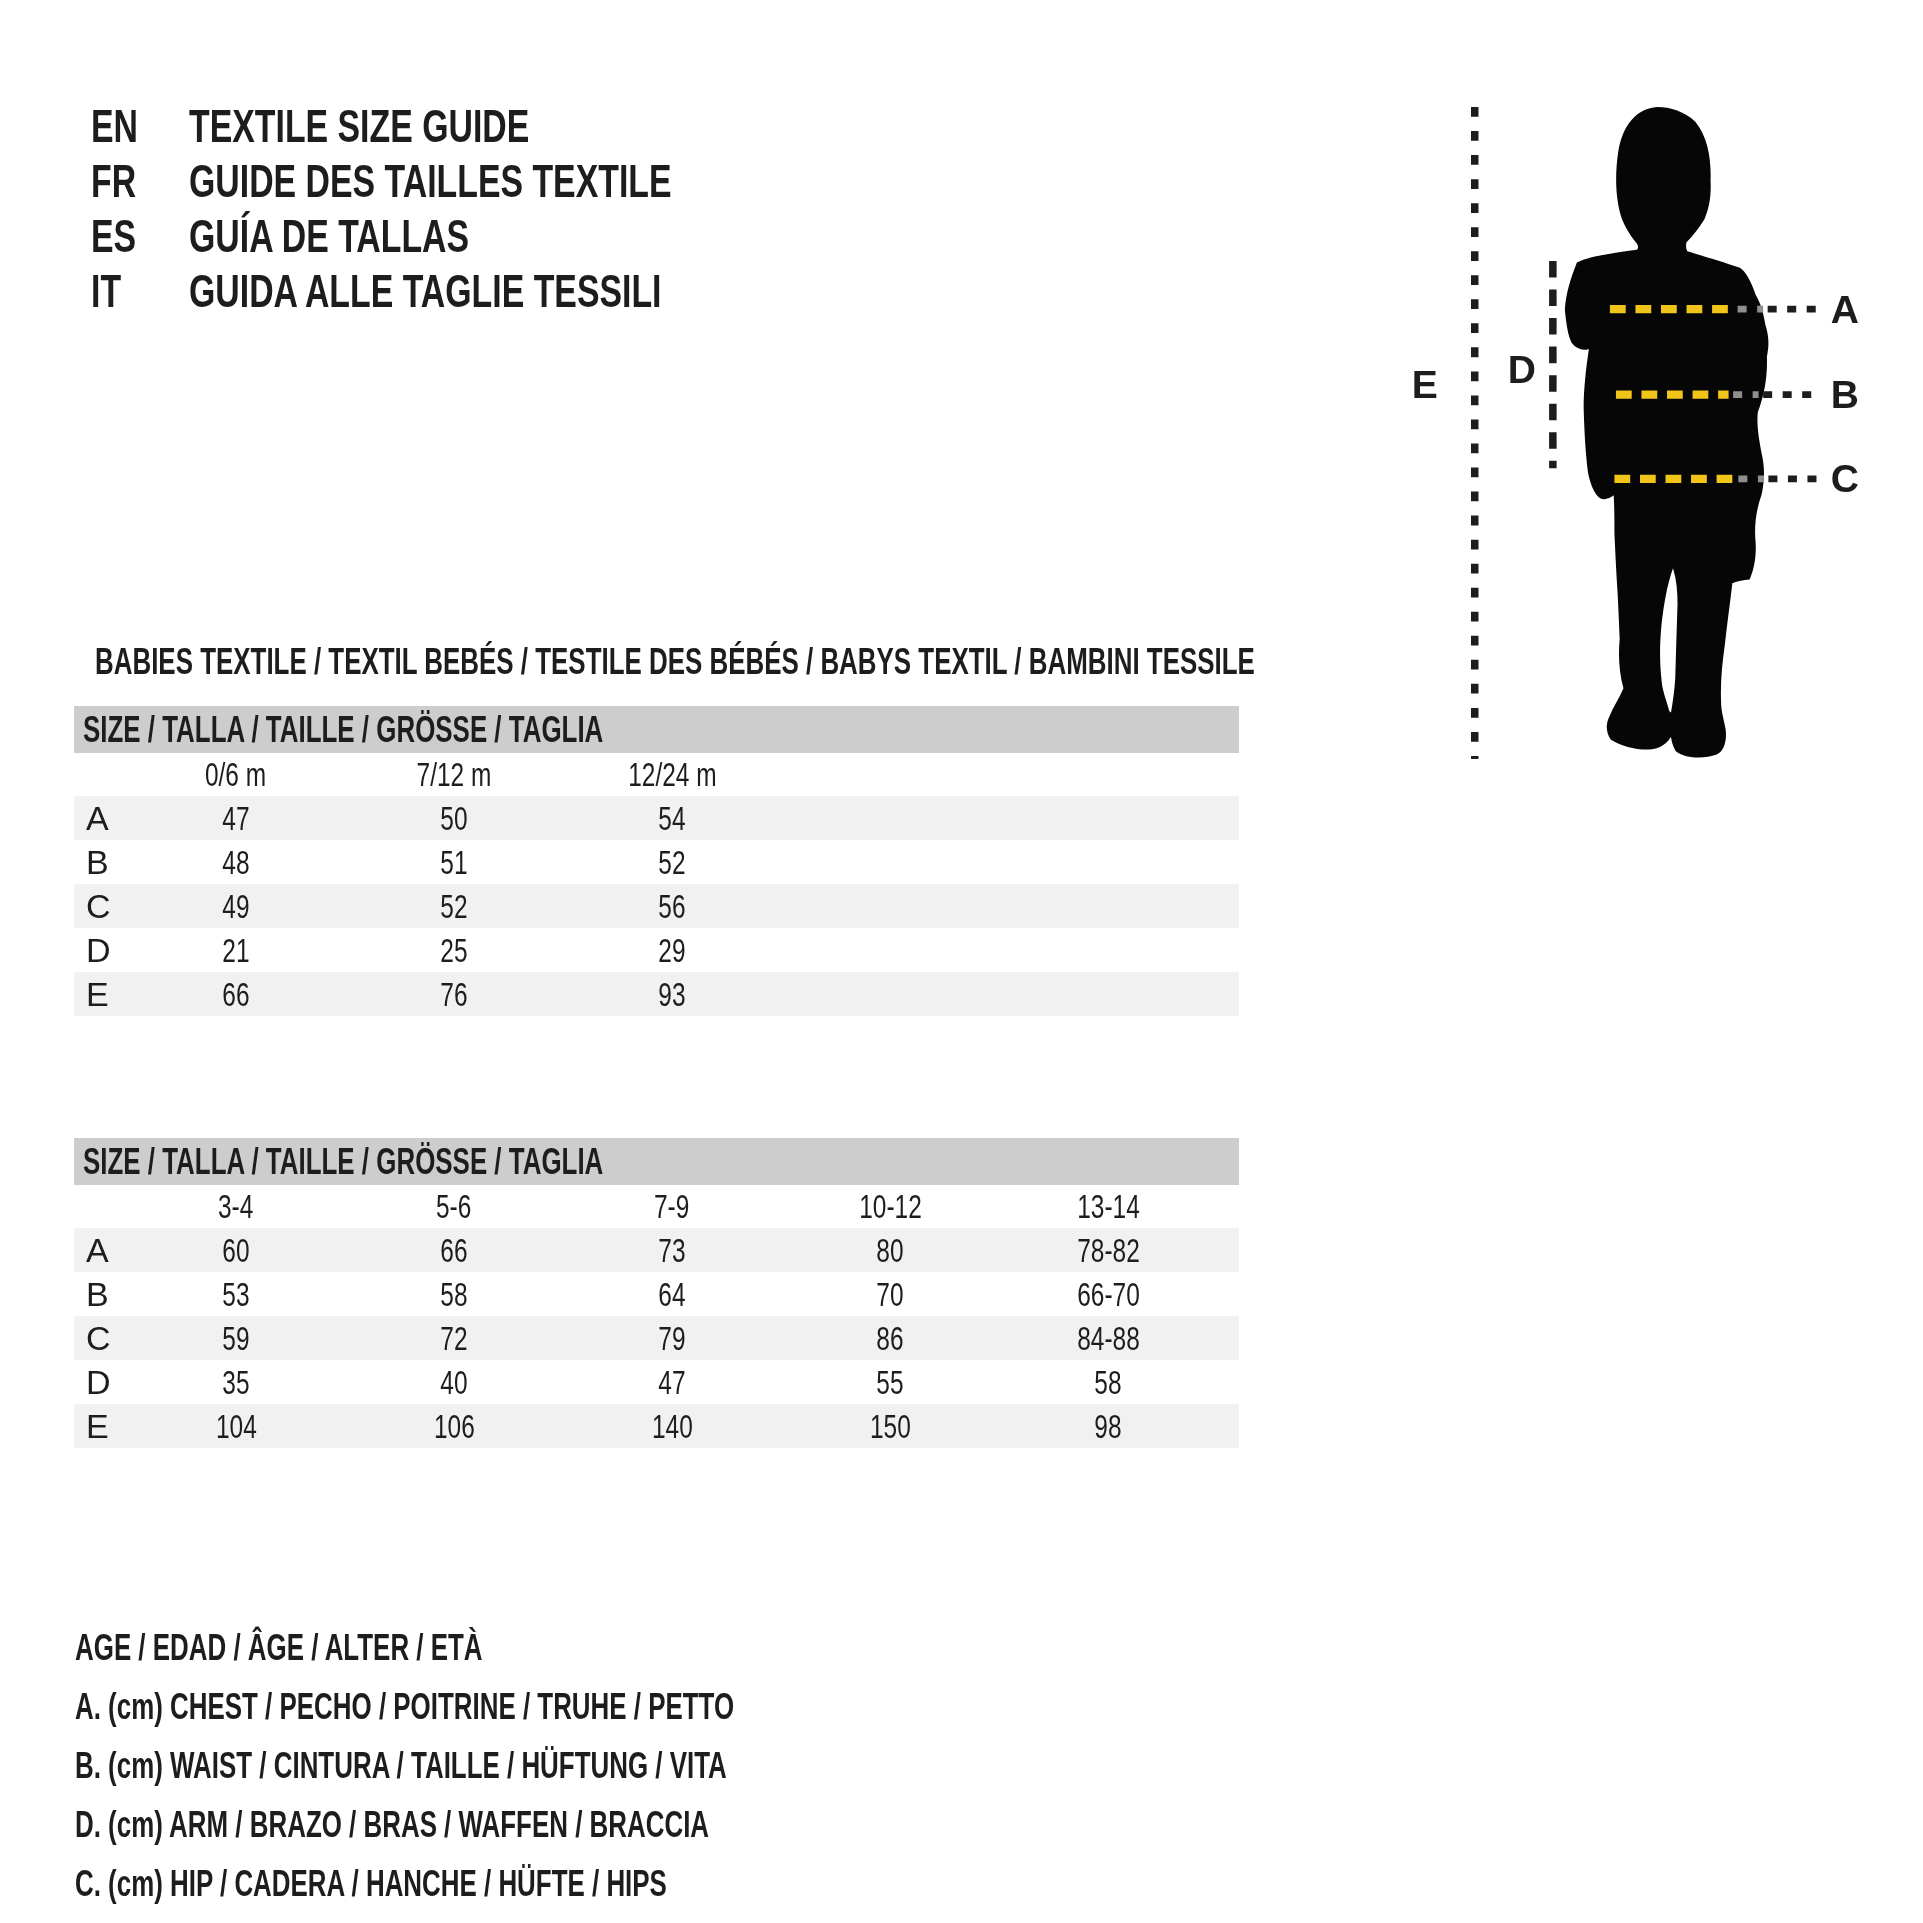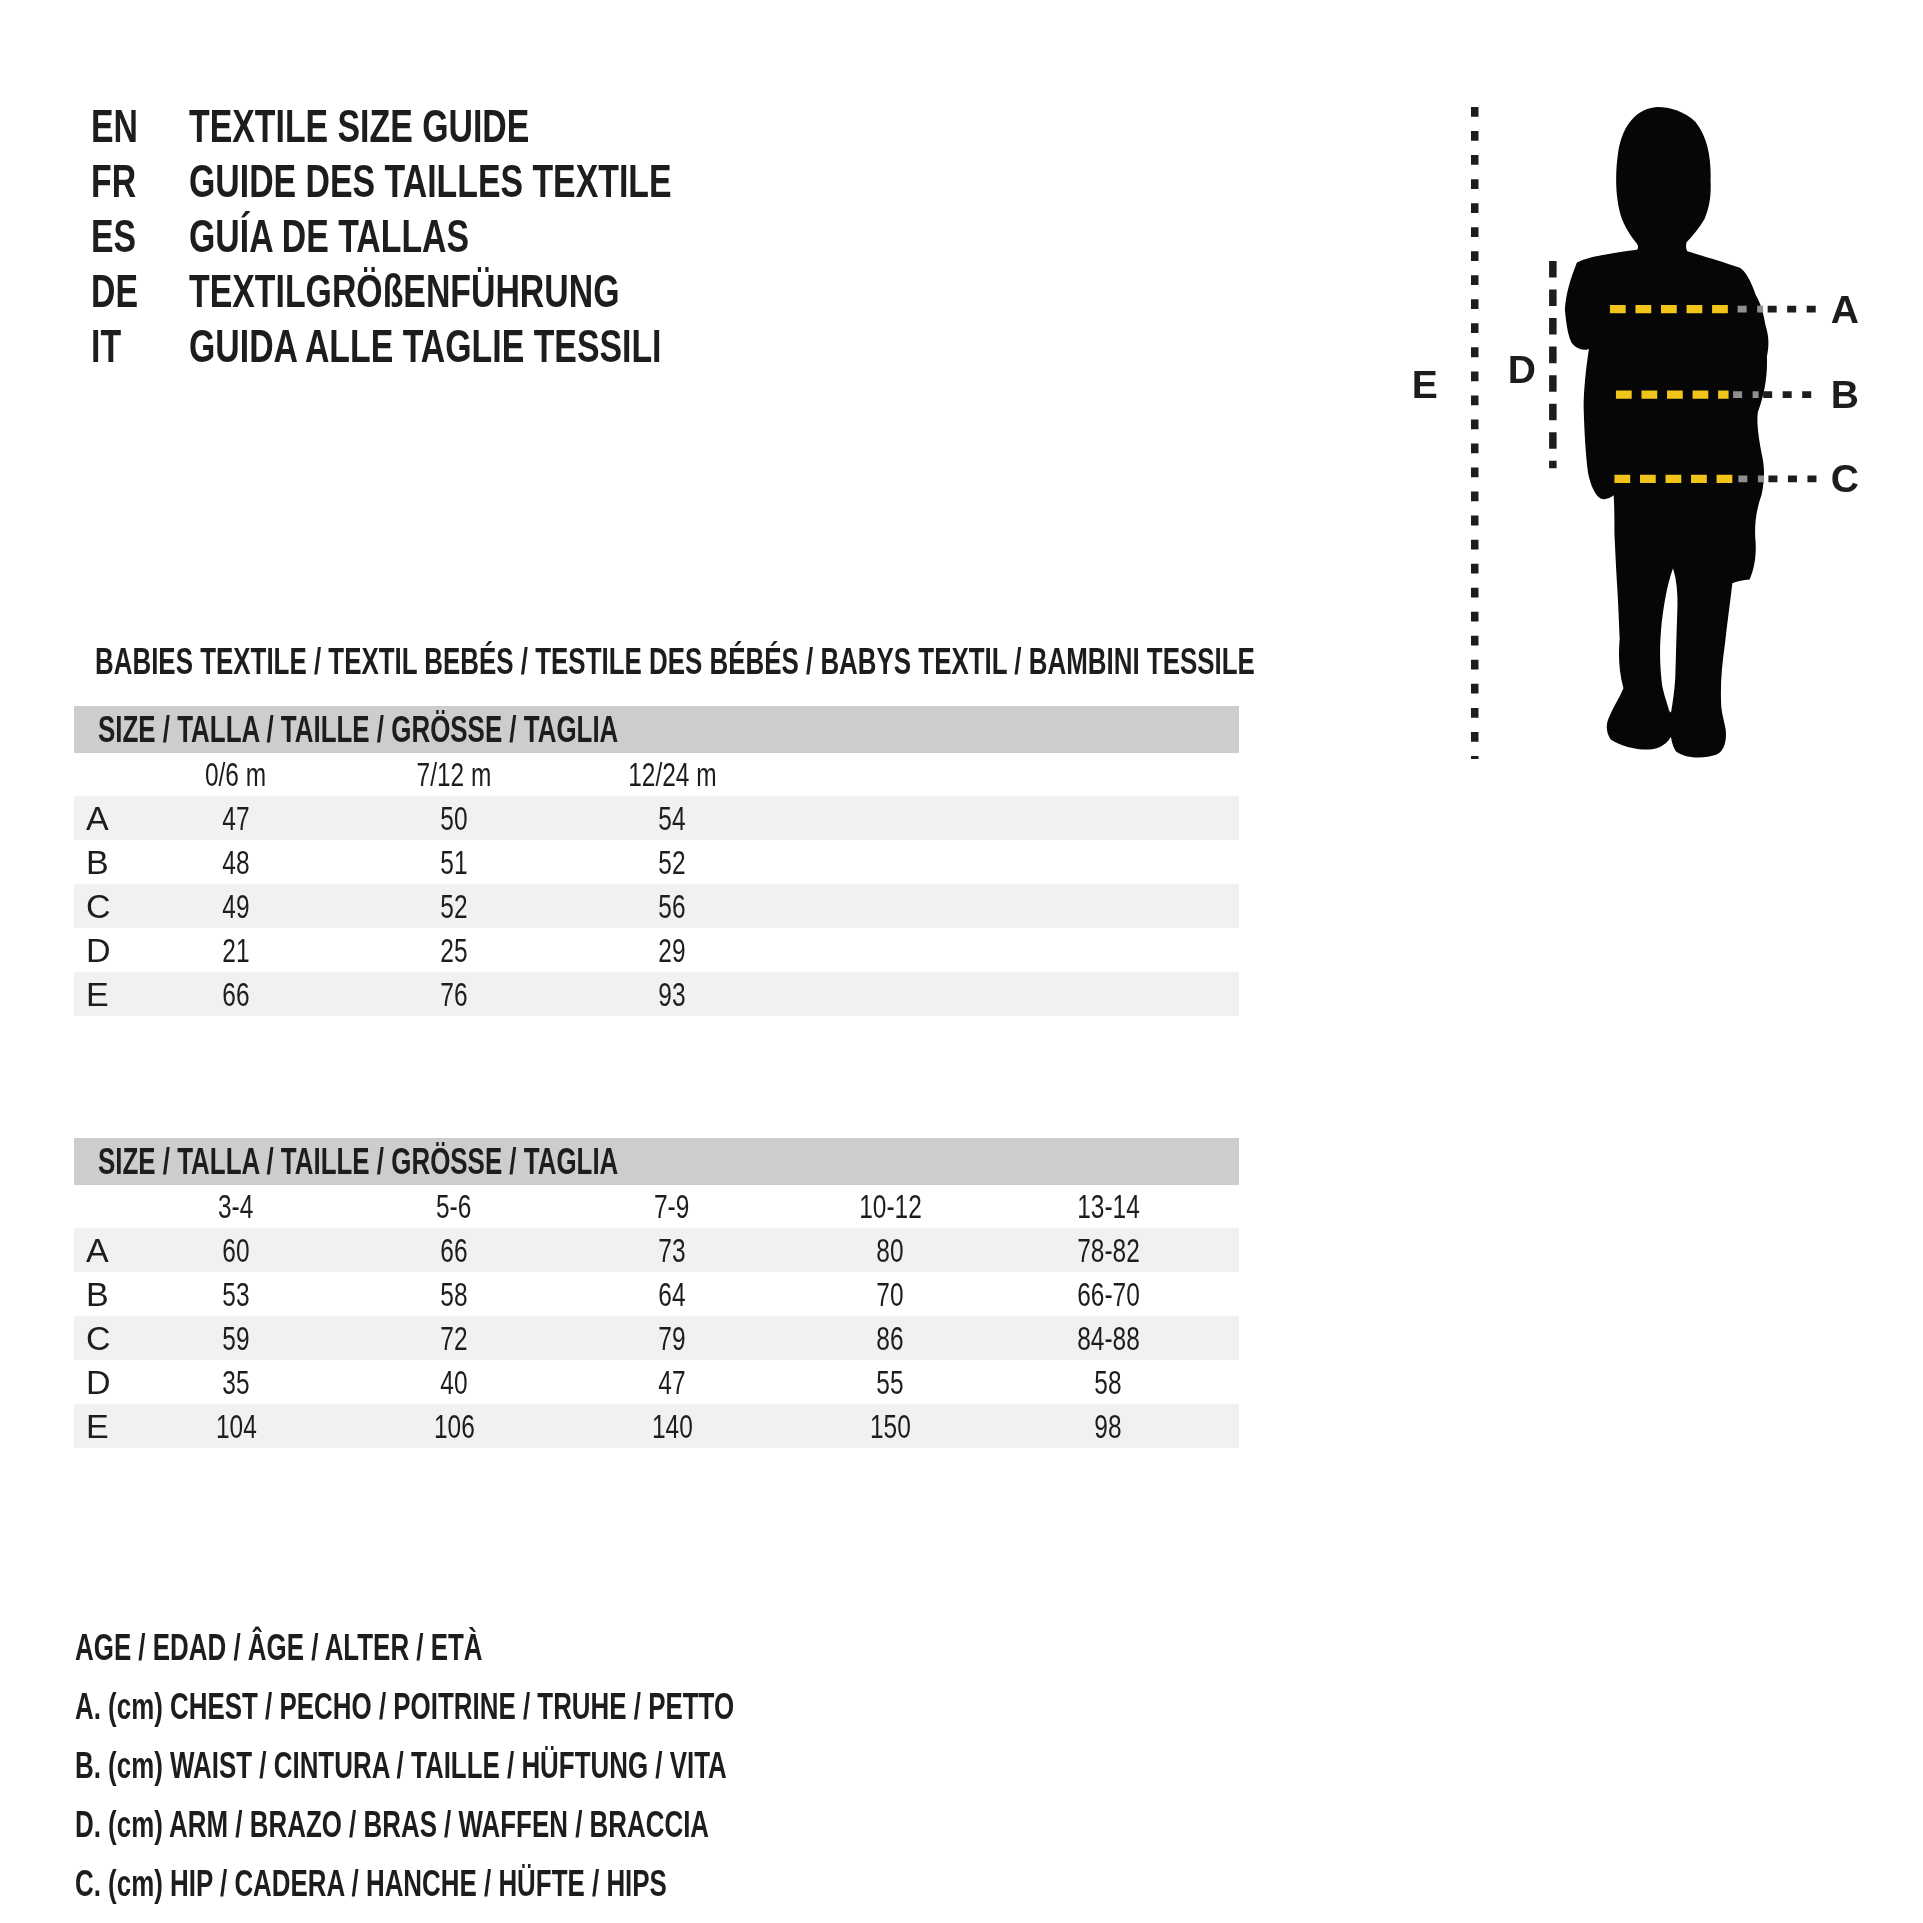--- a/index.html
+++ b/index.html
@@ -18,21 +18,21 @@
   .langs{position:absolute;left:75px;top:98px;}
   .lang-row{display:flex;height:55px;align-items:center;font-size:47px;font-weight:bold;margin-left:16px;}
   .lang-code{width:98px;flex:0 0 98px;}
 
   
   .sec-title{position:absolute;left:75px;font-size:36px;font-weight:bold;line-height:39px;margin-left:20px;}
 
   
   .sizetable{position:absolute;left:74px;width:1165px;}
   .band{height:47px;background:#cdcdcd;display:flex;align-items:center;
-        padding-left:24px;font-size:36px;font-weight:bold;box-sizing:border-box;text-align:right;}
+        padding-left:9px;font-size:36px;font-weight:bold;box-sizing:border-box;text-align:right;}
   .grid-row{display:grid;align-items:center;width:1165px;box-sizing:border-box;}
   .cols5{grid-template-columns:53px repeat(5,218px) auto;}
   .cols3{grid-template-columns:53px repeat(3,218px) auto;}
   .thead{height:43px;font-size:34px;text-decoration:underline;}
   .trow{height:44px;font-size:34px;}
   .trow.shaded{background:#f1f1f1;}
   .tletter{padding-left:12px;font-size:34px;}
   .tcell{text-align:center;}
 
   
@@ -54,24 +54,20 @@
       <span class="lang-code"><span class="cx">EN</span></span>
       <span class="cx">TEXTILE SIZE GUIDE</span>
     </div>
     <div class="lang-row">
       <span class="lang-code"><span class="cx">FR</span></span>
       <span class="cx">GUIDE DES TAILLES TEXTILE</span>
     </div>
     <div class="lang-row">
       <span class="lang-code"><span class="cx">ES</span></span>
       <span class="cx">GUÍA DE TALLAS</span>
-    </div>
-    <div class="lang-row">
-      <span class="lang-code"><span class="cx">DE</span></span>
-      <span class="cx">TEXTILGRÖßENFÜHRUNG</span>
     </div>
     <div class="lang-row">
       <span class="lang-code"><span class="cx">IT</span></span>
       <span class="cx">GUIDA ALLE TAGLIE TESSILI</span>
     </div>
   </div>
 
   <div class="figure-wrap">
     <svg viewBox="0 0 700 940">
 

